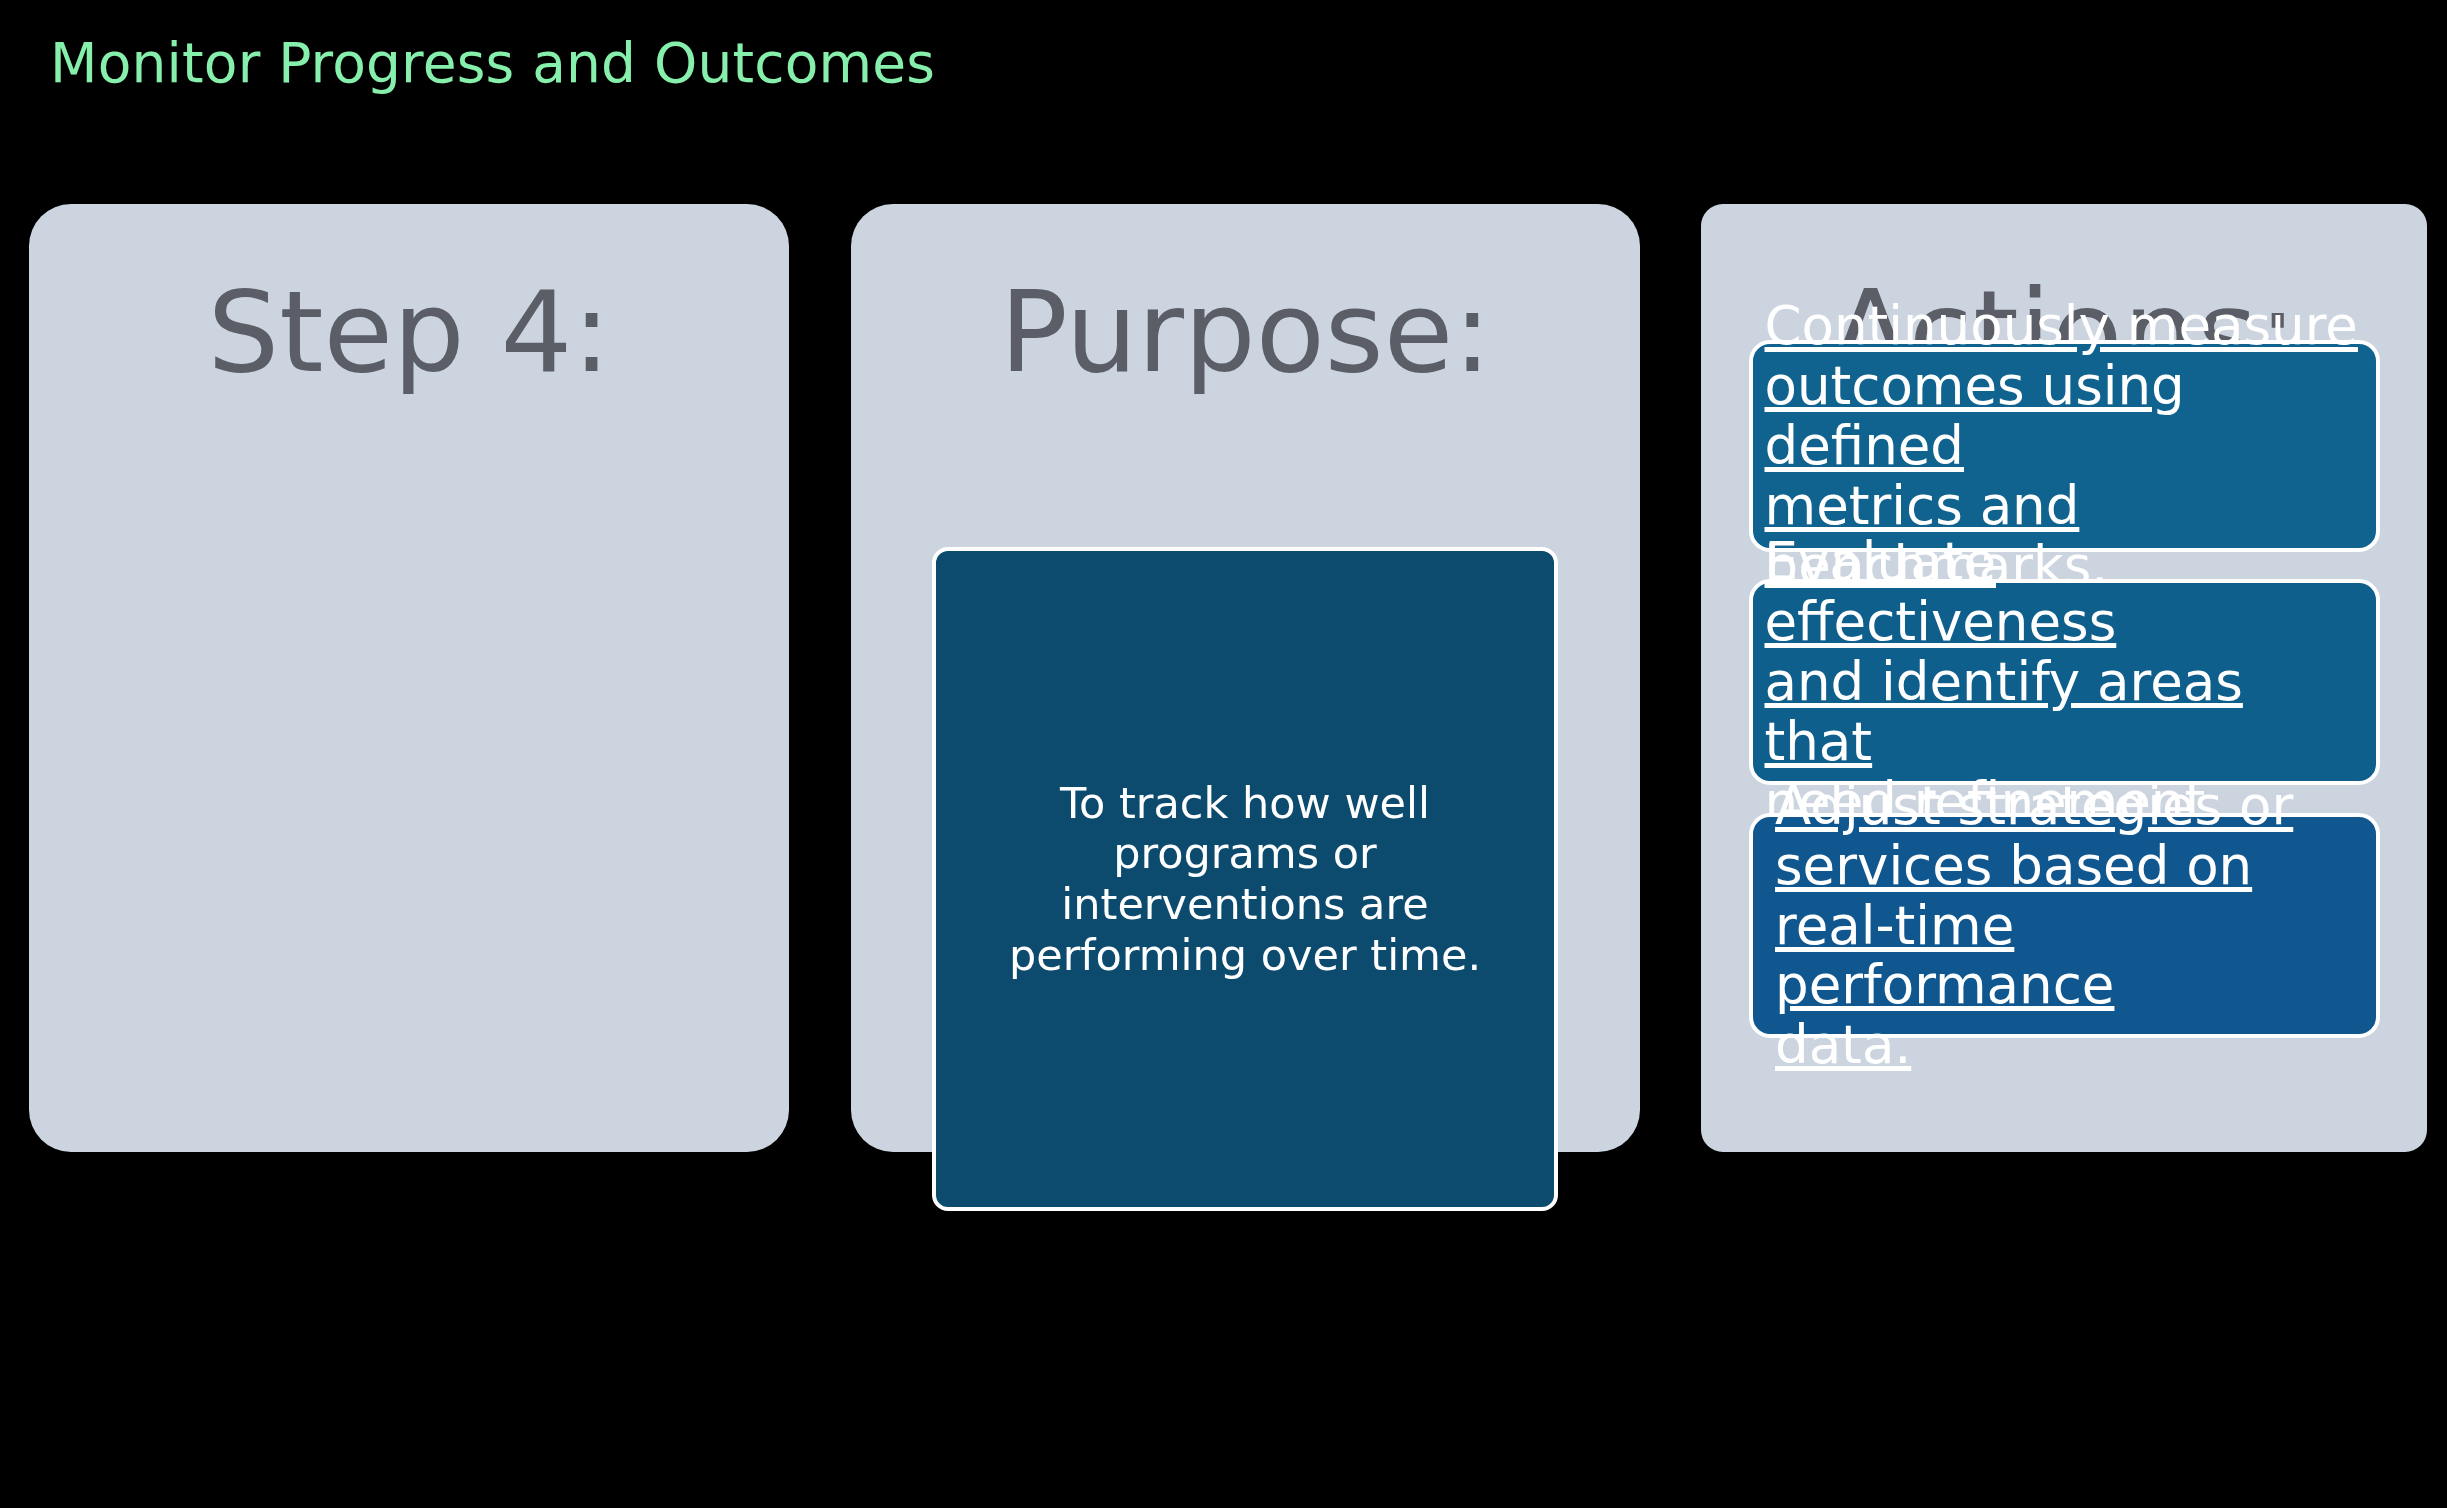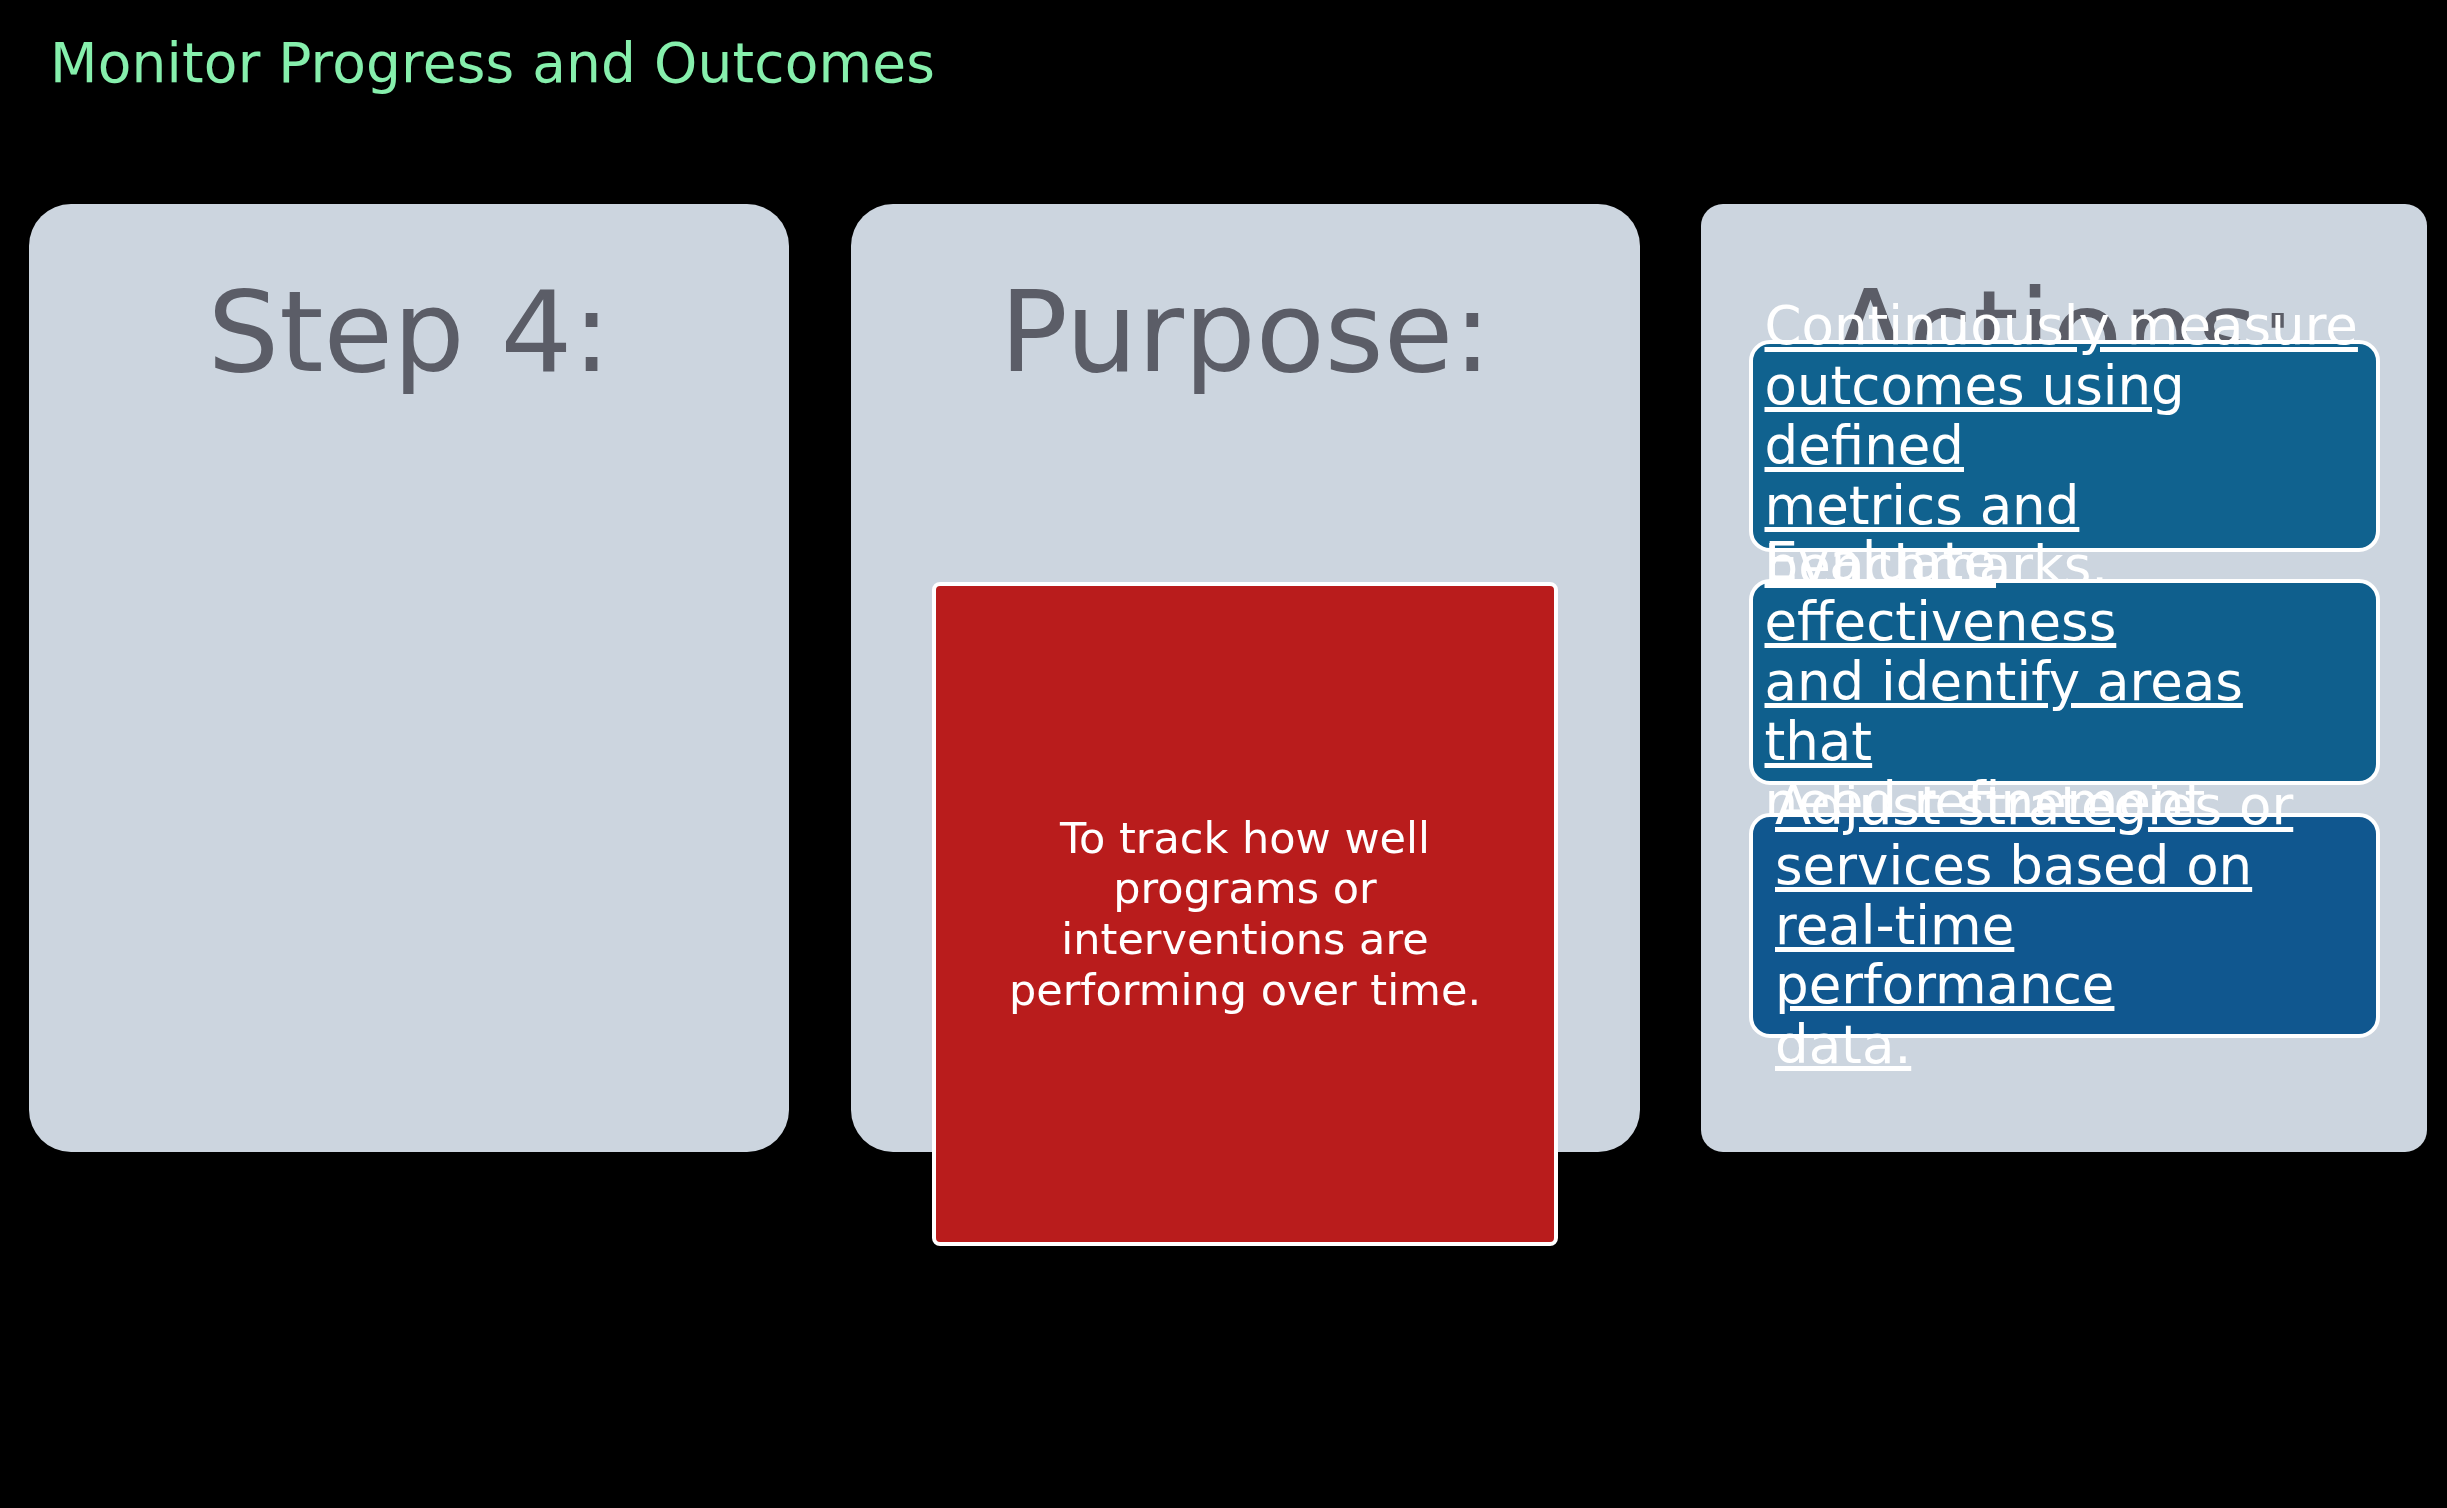--- a/index.html
+++ b/index.html
@@ -62,26 +62,26 @@
     color: #5b5d67;
     line-height: 1.05;
     white-space: nowrap;
   }
   .card.actions .card-heading { font-size: 117px; }
 
   
   #purpose-panel {
     position: absolute;
     left: 81px;
-    top: 378px;
+    top: 343px;
     width: 626px;
     height: 664px;
-    background: #b91c1c;
+    background: #0c4a6e;
     border: 4.8px solid #ffffff;
-    border-radius: 8px;
+    border-radius: 16px;
     box-sizing: border-box;
     display: flex;
     align-items: center;
     justify-content: center;
     padding: 0 19px;
   }
   #purpose-panel .panel-text {
     font-family: "DejaVu Sans", sans-serif;
     font-size: 43px;
     line-height: 1.18;

